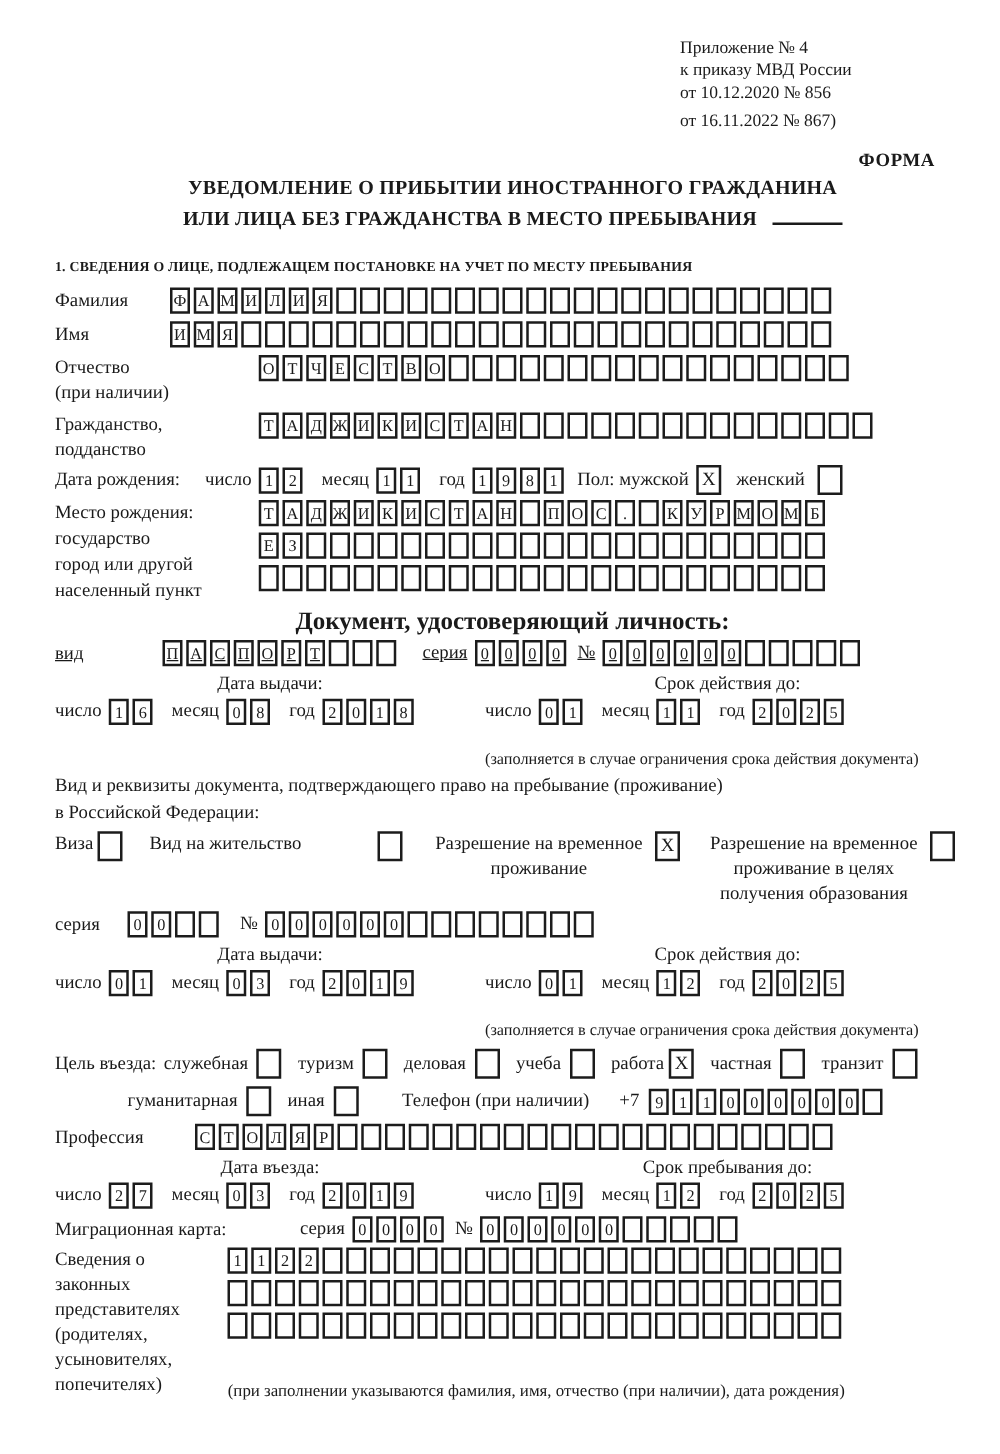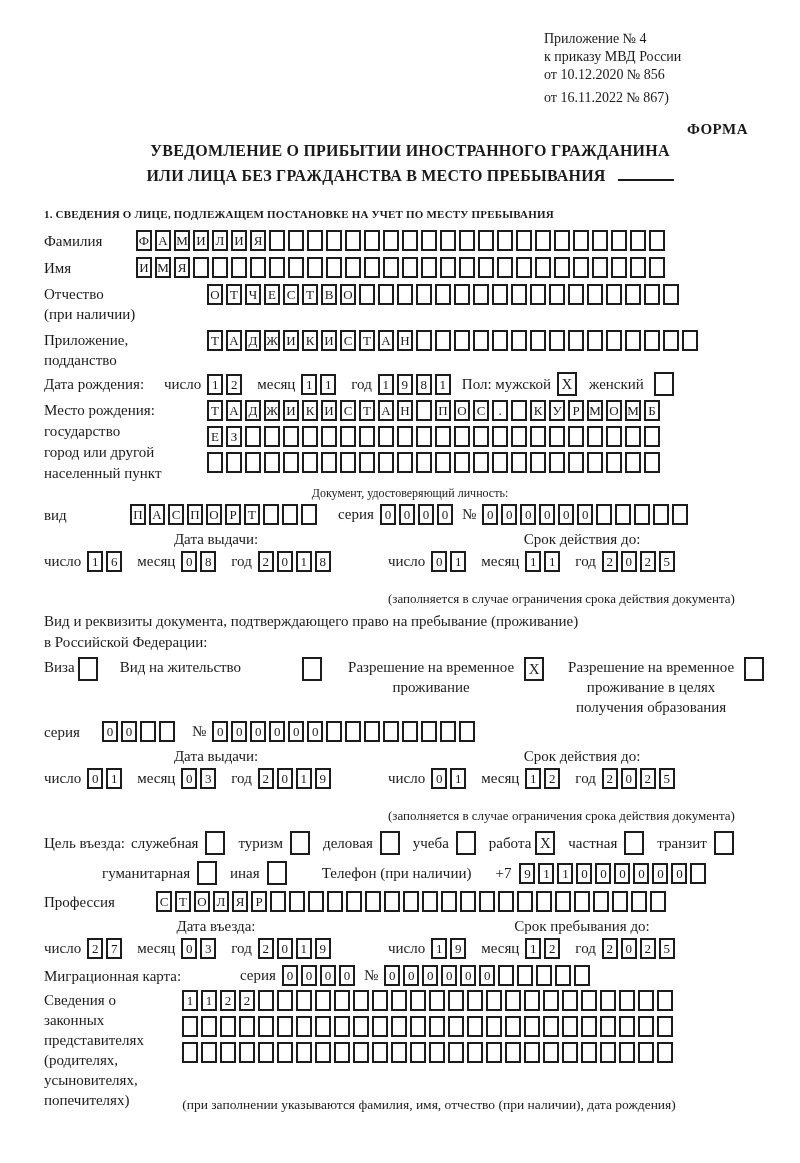--- a/index.html
+++ b/index.html
@@ -31,21 +31,21 @@
     font-size:13px; line-height:18px; text-align:center;
   }
   .boxcol .boxes { display:flex; margin-bottom:5px; }
   .checkbox {
     flex:none; display:inline-block; width:20px; height:24px; border:2px solid #1c1c1c;
     text-align:center; line-height:21px; font-size:15px; margin-left:7px; vertical-align:middle;
   }
   .dlabel { flex:none; margin:0 6px 0 12px; white-space:nowrap; }
   .dlabel.first { margin-left:0; }
   
-  .center-heading { text-align:center; font-weight:normal; font-size:12px; margin-top:8px; }
+  .center-heading { text-align:center; font-weight:bold; font-size:20px; margin-top:8px; }
   
   .twocol { display:flex; margin-top:6px; }
   .col-l { width:47%; }
   .col-r { width:53%; }
   .date-heading { text-align:center; margin-bottom:3px; line-height:17px; }
   .daterow { display:flex; align-items:center; }
   .note { font-size:13px; text-align:left; margin-top:19px; line-height:16px; }
   .para { line-height:21px; margin-top:4px; }
   
   .optrow { display:flex; align-items:flex-start; margin-top:6px; }
@@ -178,21 +178,21 @@
         <span class="cell"></span>
         <span class="cell"></span>
         <span class="cell"></span>
         <span class="cell"></span>
         <span class="cell"></span>
       </div>
   </div>
 
   <div class="frow top">
     <div class="flabel w-pat">
-      <div>Приложение,</div>
+      <div>Гражданство,</div>
       <div>подданство</div>
     </div>
     <div class="boxes">
         <span class="cell">Т</span>
         <span class="cell">А</span>
         <span class="cell">Д</span>
         <span class="cell">Ж</span>
         <span class="cell">И</span>
         <span class="cell">К</span>
         <span class="cell">И</span>
@@ -327,21 +327,21 @@
           <span class="cell"></span>
           <span class="cell"></span>
           <span class="cell"></span>
           <span class="cell"></span>
         </div>
     </div>
   </div>
 
   <div class="center-heading" style="margin-top:2px;">Документ, удостоверяющий личность:</div>
 
-  <div class="frow" style="margin-top:3px;">
+  <div class="frow" style="margin-top:3px;text-decoration:underline;">
     <span class="flabel" style="width:86px">вид</span>
     <span class="boxes">
         <span class="cell">П</span>
         <span class="cell">А</span>
         <span class="cell">С</span>
         <span class="cell">П</span>
         <span class="cell">О</span>
         <span class="cell">Р</span>
         <span class="cell">Т</span>
         <span class="cell"></span>

